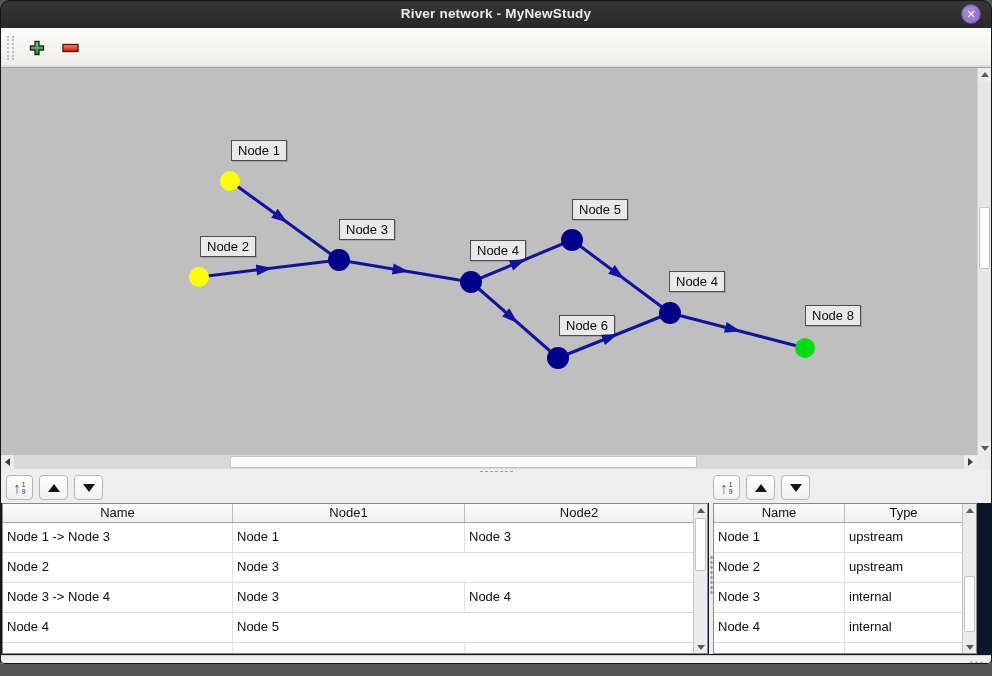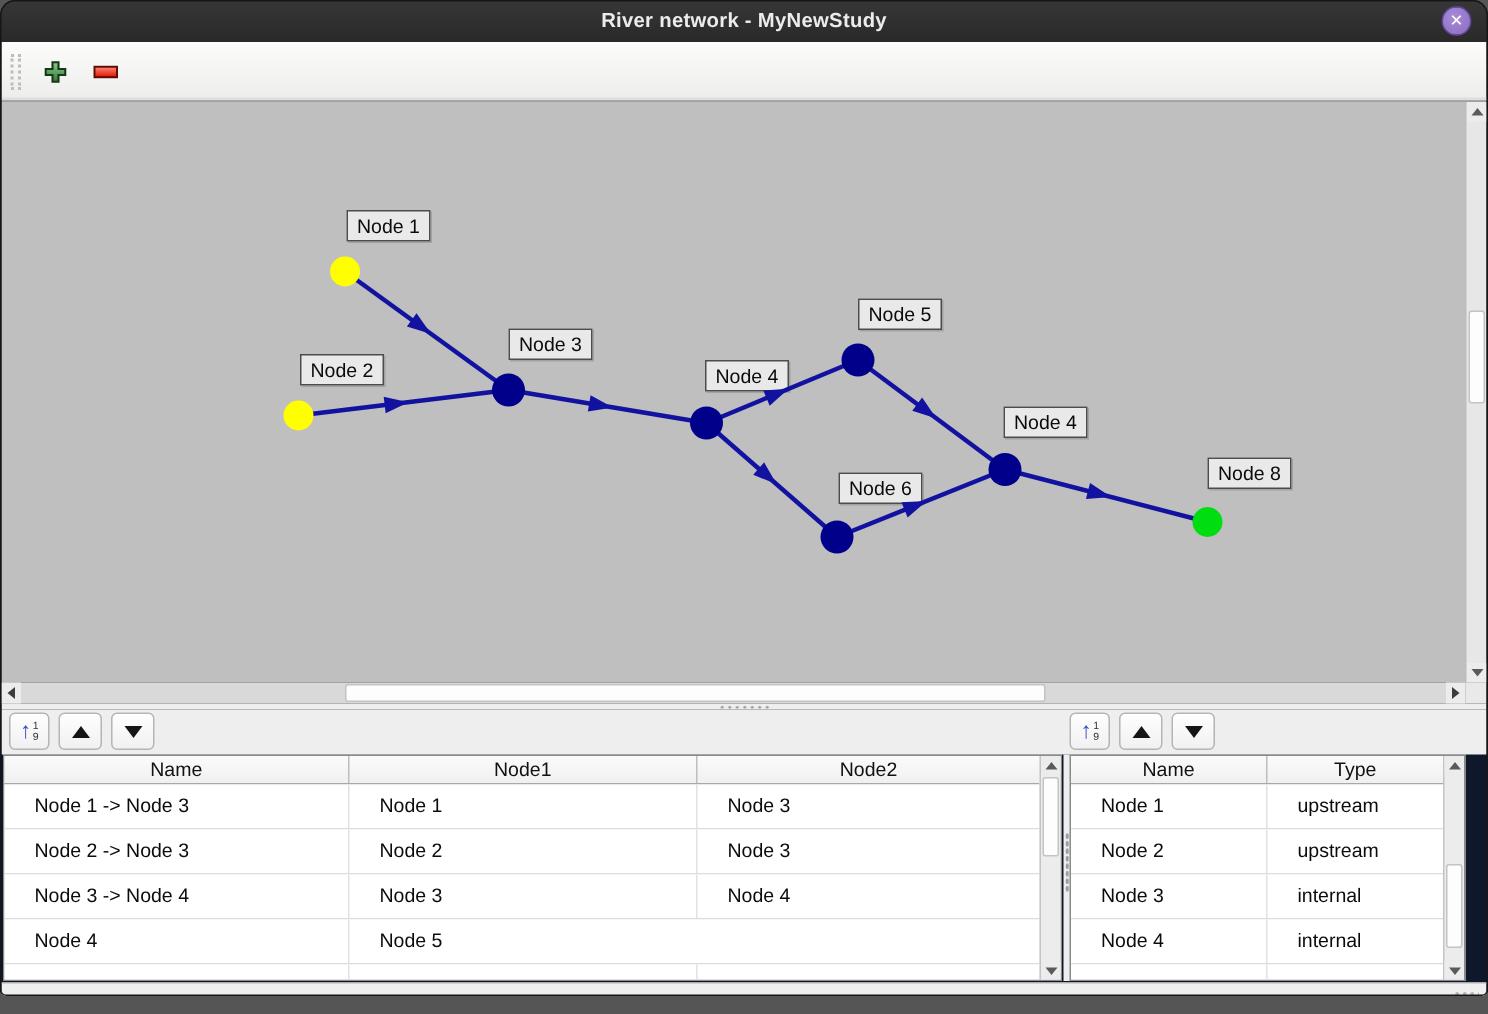--- a/index.html
+++ b/index.html
@@ -81,21 +81,21 @@
     padding-right:14px;z-index:2;}
   .branches{left:2px;width:706px;}
   .nodes-tbl{left:713px;width:264px;}
   .thead{display:grid;height:19px;background:linear-gradient(#fbfbfb,#f0f0f0);border-bottom:1px solid #a8a8a8;}
   .branches .thead,.branches .tr{grid-template-columns:230px 232px 228px;}
   .nodes-tbl .thead,.nodes-tbl .tr{grid-template-columns:131px 117px;}
   .th{font-size:13px;color:#111;text-align:center;line-height:17px;border-right:1px solid #bdbdbd;overflow:hidden;cursor:pointer;}
   .th:last-child{border-right:none;}
   .tr{display:grid;height:30px;border-bottom:1px solid #dcdcdc;background:#fff;cursor:pointer;}
   .tr.partial{height:10px;border-bottom:none;}
-  .td{font-size:13px;color:#0c0c0c;line-height:28px;padding-left:20px;border-right:1px solid #e2e2e2;
+  .td{font-size:13px;color:#0c0c0c;line-height:28px;padding-left:4px;border-right:1px solid #e2e2e2;
     white-space:nowrap;overflow:hidden;}
   .td:last-child{border-right:none;}
   .tsb{position:absolute;right:0;top:0;bottom:0;width:14px;background:#ececec;border-left:1px solid #c4c4c4;}
   .tsb .sb-btn{left:0;width:100%;height:12px;background:#ececec;}
   .tsb .up{top:0;} .tsb .down{bottom:0;}
   .branches .tsb .sb-thumb{left:1px;right:1px;top:14px;height:53px;}
   .nodes-tbl .tsb .sb-thumb{left:1px;right:1px;top:72px;height:56px;}
 
   
   .statusbar{position:absolute;left:1px;right:1px;top:655px;height:20px;background:#efefef;border-top:1px solid #d2d2d2;z-index:2;}
@@ -245,21 +245,20 @@
         <div class="th">Node1</div>
         <div class="th">Node2</div>
       </div>
     <div class="tbody" id="bt-body">
         <div class="tr">
           <div class="td">Node 1 -&gt; Node 3</div>
           <div class="td">Node 1</div>
           <div class="td">Node 3</div>
         </div>
         <div class="tr">
-          <div class="td">Node 2 -&gt; Node 3</div>
           <div class="td">Node 2</div>
           <div class="td">Node 3</div>
         </div>
         <div class="tr">
           <div class="td">Node 3 -&gt; Node 4</div>
           <div class="td">Node 3</div>
           <div class="td">Node 4</div>
         </div>
         <div class="tr">
           <div class="td">Node 4</div>

